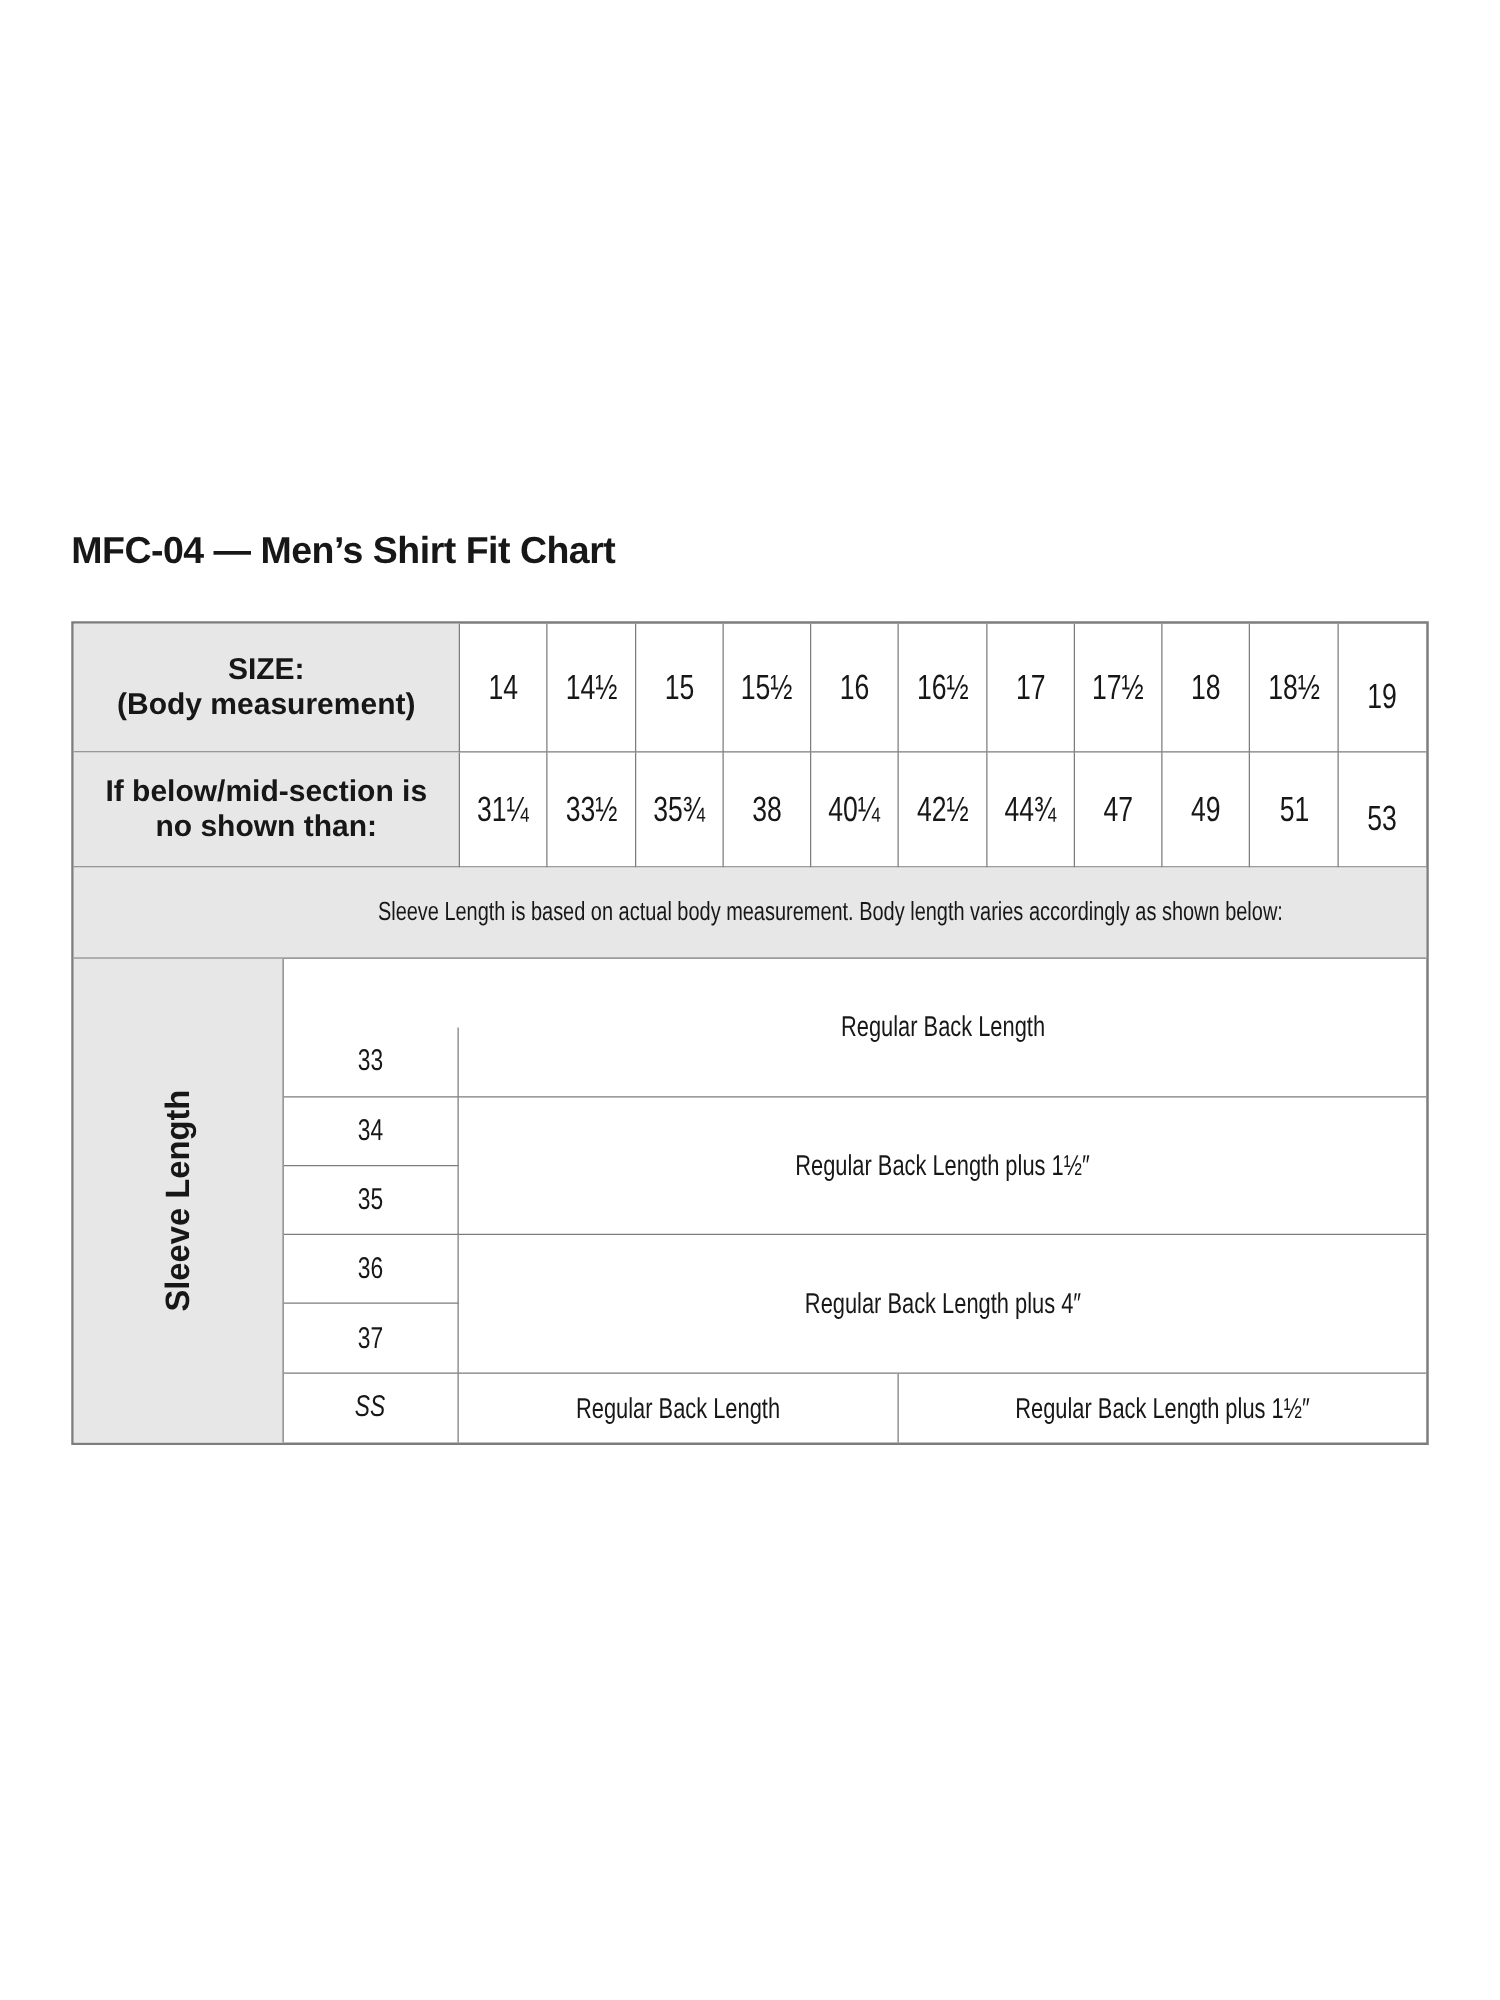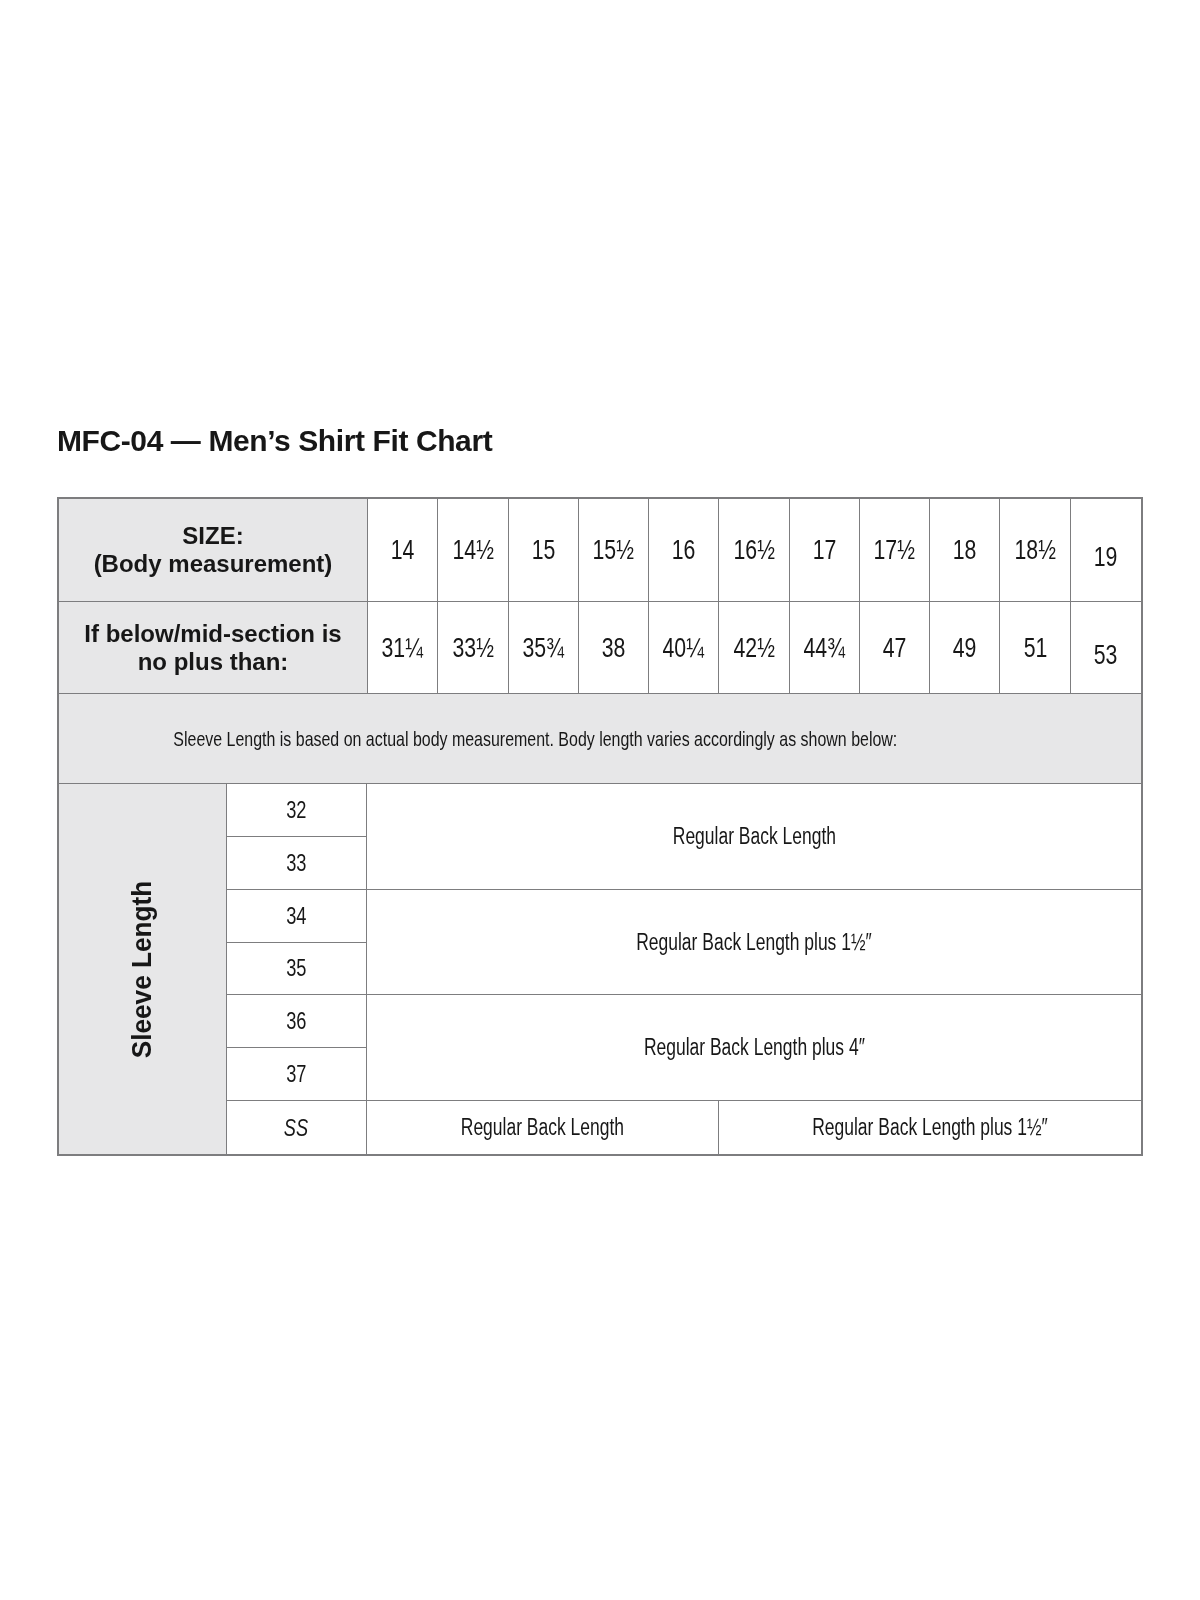--- a/index.html
+++ b/index.html
@@ -39,23 +39,23 @@
   .hdr-line{font-weight:bold;font-size:24px;line-height:28px;text-align:center;}
 
   
   .cond{display:inline-block;transform:scaleX(0.76);transform-origin:center;white-space:nowrap;}
   .n28{font-size:28px;}
   .n24{font-size:24px;}
   .n23{font-size:23px;}
   .note-text{font-size:21px;}
 
   .note-row{
-    height:90px;background:var(--gray);
+    height:73px;background:var(--gray);
     border-bottom:1px solid var(--bc);
-    display:flex;align-items:center;justify-content:flex-start;box-sizing:border-box;
+    display:flex;align-items:center;justify-content:flex-end;box-sizing:border-box;
   }
 
   .sleeve{
     flex:1;display:grid;
     grid-template-columns:168px 140px 1fr;
     grid-template-rows:repeat(7,1fr);
   }
   .axis{grid-area:1/1/8/2;border-bottom:none;}
   .vlabel{
     transform:rotate(-90deg) scaleX(0.97);
@@ -118,21 +118,21 @@
           <span class="cond n28">18½</span>
         </div>
       <div class="cell last-col">
           <span class="cond n28">19</span>
         </div>
     </div>
 
     <div class="grid-row row-waist">
       <div class="cell gray">
         <div class="hdr-line">If below/mid-section is</div>
-        <div class="hdr-line">no plus than:</div>
+        <div class="hdr-line">no shown than:</div>
       </div>
       <div class="cell">
           <span class="cond n28">31¼</span>
         </div>
       <div class="cell">
           <span class="cond n28">33½</span>
         </div>
       <div class="cell">
           <span class="cond n28">35¾</span>
         </div>
@@ -164,23 +164,20 @@
 
     <div class="note-row">
       <span class="cond note-text">Sleeve Length is based on actual body measurement. Body length varies accordingly as shown below:</span>
     </div>
 
     <div class="sleeve">
       <div class="cell gray axis">
         <span class="vlabel">Sleeve Length</span>
       </div>
 
-      <div class="cell snum" style="grid-row:1">
-          <span class="cond n24">32</span>
-        </div>
       <div class="cell snum" style="grid-row:2">
           <span class="cond n24">33</span>
         </div>
       <div class="cell snum" style="grid-row:3">
           <span class="cond n24">34</span>
         </div>
       <div class="cell snum" style="grid-row:4">
           <span class="cond n24">35</span>
         </div>
       <div class="cell snum" style="grid-row:5">

